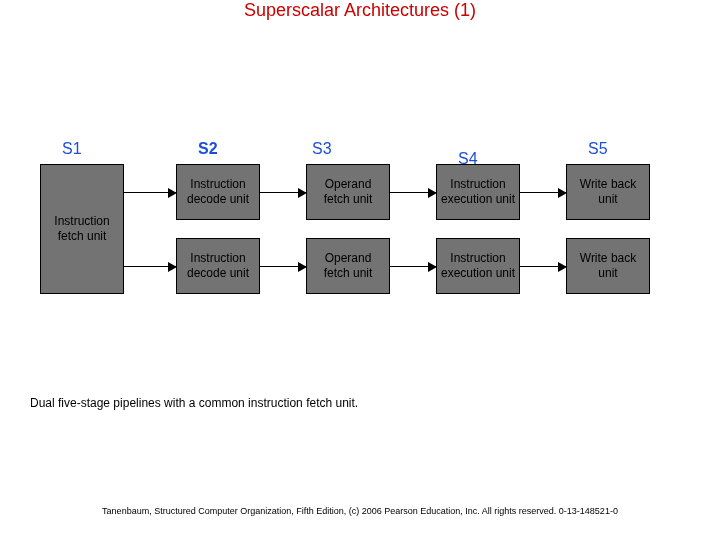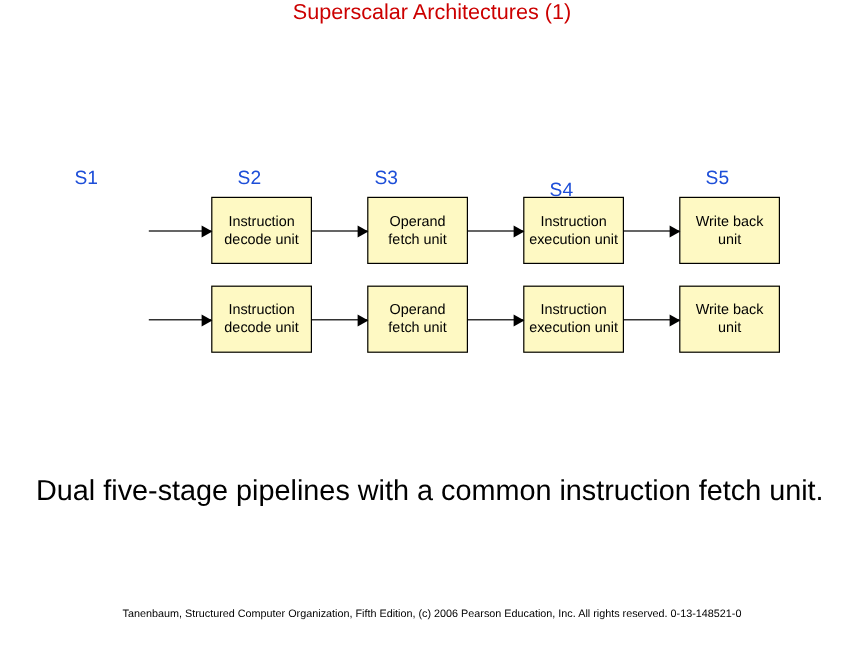--- a/index.html
+++ b/index.html
@@ -30,21 +30,21 @@
   }
   .col-label {
     position: absolute;
     font-size: 16px;
     color: #1d4ed8;
     font-family: Arial, sans-serif;
   }
   .box {
     position: absolute;
     border: 1.5px solid #000;
-    background: #fef9c3;
+    background: #737373;
     font-size: 12px;
     line-height: 1.25;
     text-align: center;
     display: flex;
     align-items: center;
     justify-content: center;
     box-sizing: border-box;
     padding: 3px;
     font-family: Arial, sans-serif;
   }
@@ -59,46 +59,47 @@
     right: -1px;
     top: -5px;
     border-left: 9px solid #000;
     border-top: 5px solid transparent;
     border-bottom: 5px solid transparent;
   }
   .caption {
     position: absolute;
     left: 30px;
     top: 396px;
-    font-size: 24px;
+    font-size: 12px;
     color: #000;
   }
   .footer {
     position: absolute;
     left: 0;
     right: 0;
     bottom: 24px;
     text-align: center;
     font-size: 9px;
     color: #000;
   }
 </style>
 </head>
 <body>
 
 <div class="title">Superscalar Architectures (1)</div>
 
 <div class="diagram">
 
   <div class="col-label" style="left:22px; top:0; width:40px;">S1</div>
-  <div class="col-label" style="left:158px; top:0; width:40px;">S2</div>
+  <div class="col-label" style="left:158px; top:0; width:40px;font-weight:bold;">S2</div>
   <div class="col-label" style="left:272px; top:0; width:40px;">S3</div>
   <div class="col-label" style="left:418px; top:10px; width:40px;">S4</div>
   <div class="col-label" style="left:548px; top:0; width:40px;">S5</div>
 
+  <div class="box" style="left:0; top:24px; width:84px; height:130px;">Instruction fetch unit</div>
 
   <div class="box" style="left:136px; top:24px; width:84px; height:56px;">Instruction decode unit</div>
   <div class="box" style="left:266px; top:24px; width:84px; height:56px;">Operand fetch unit</div>
   <div class="box" style="left:396px; top:24px; width:84px; height:56px;">Instruction execution unit</div>
   <div class="box" style="left:526px; top:24px; width:84px; height:56px;">Write back unit</div>
 
   <div class="box" style="left:136px; top:98px; width:84px; height:56px;">Instruction decode unit</div>
   <div class="box" style="left:266px; top:98px; width:84px; height:56px;">Operand fetch unit</div>
   <div class="box" style="left:396px; top:98px; width:84px; height:56px;">Instruction execution unit</div>
   <div class="box" style="left:526px; top:98px; width:84px; height:56px;">Write back unit</div>

